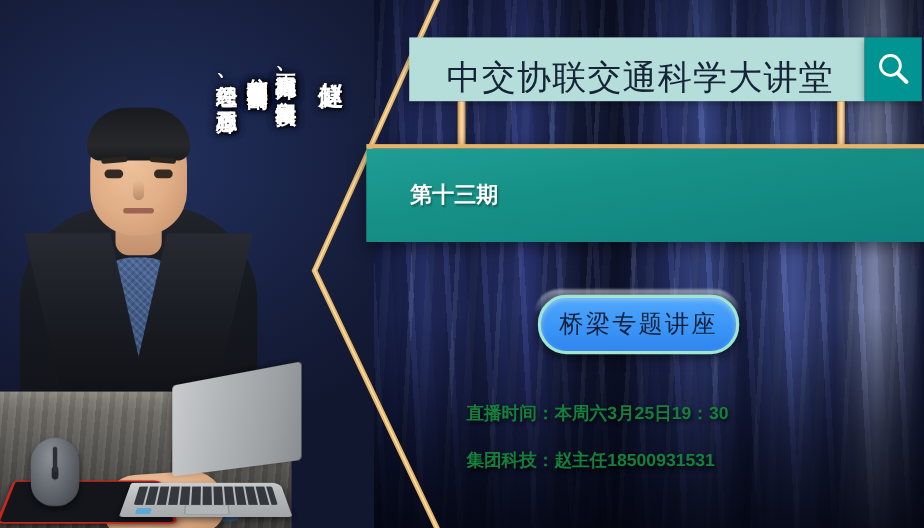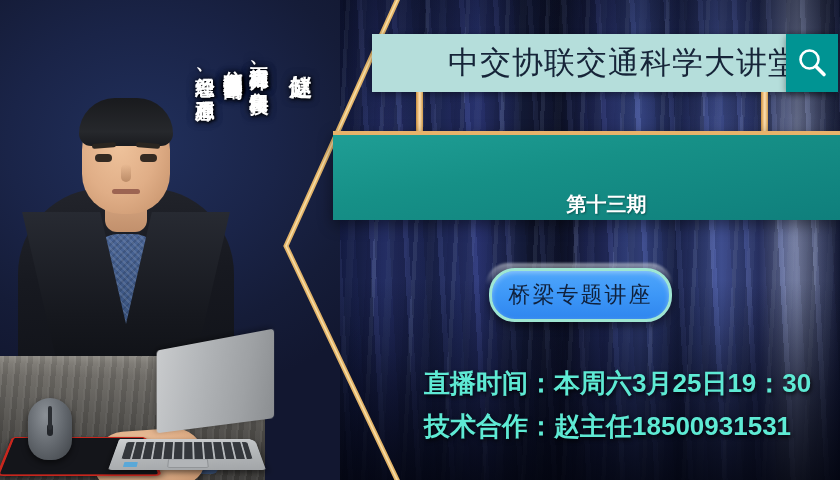--- a/index.html
+++ b/index.html
@@ -191,23 +191,22 @@
     background:radial-gradient(ellipse 120% 85% at 45% 50%,rgba(0,0,0,0) 35%,rgba(2,4,14,.55) 78%,rgba(1,2,9,.85) 100%);
   }
   #bottom-dark{
     position:absolute;left:0;right:0;bottom:0;height:200px;
     background:linear-gradient(180deg,rgba(4,7,22,0) 0%,rgba(4,7,22,.55) 55%,rgba(2,4,14,.82) 100%);
   }
 
   
   #header-banner{
     position:absolute;left:372px;top:34px;width:414px;height:58px;
-    background:#b5dedb;display:flex;align-items:center;
+    background:#b5dedb;display:flex;align-items:flex-end;
     box-shadow:0 2px 7px rgba(0,0,0,.4);
-    padding-left:42px;
   }
   #header-title{
     flex:1;text-align:center;color:#162438;font-size:31px;letter-spacing:1px;
     font-family:"DejaVu Sans","Liberation Sans",sans-serif;
     padding-left:6px;
   }
   #search-box{
     position:absolute;left:786px;top:34px;width:52px;height:58px;
     background:#009493;display:flex;align-items:center;justify-content:center;
     box-shadow:0 2px 7px rgba(0,0,0,.4);
@@ -220,21 +219,21 @@
   }
   #hanger-left{left:416px;top:92px;height:40px;}
   #hanger-right{left:761px;top:92px;height:40px;}
 
   
   #title-board{
     position:absolute;left:333px;top:131px;width:507px;height:85px;
     background:linear-gradient(170deg,#1f9e95 0%,#169087 40%,#0f7f7c 100%);
     border-top:4px solid #e7b26a;
     box-shadow:0 5px 14px rgba(0,0,0,.45);
-    display:flex;flex-direction:row;justify-content:center;align-items:flex-end;
+    display:flex;flex-direction:column;justify-content:center;
   }
   #board-issue{
     color:#ffffff;font-size:20px;font-weight:bold;margin:2px 0 2px 40px;
     text-shadow:1px 1px 2px rgba(0,0,0,.35);
   }
   #board-title{
     color:#111a2e;font-size:25px;font-weight:bold;text-align:center;letter-spacing:0px;
     font-family:"DejaVu Sans","Liberation Sans",sans-serif;
     text-shadow:0 1px 1px rgba(255,255,255,.18);
   }
@@ -253,21 +252,21 @@
   }
   #pill-shadow{
     position:absolute;left:486px;top:263px;width:186px;height:22px;
     border-radius:26px 26px 0 0;
     background:linear-gradient(180deg,rgba(200,205,215,.65),rgba(120,130,150,0));
     filter:blur(1px);
   }
 
   
   .info-line{
-    position:absolute;color:#5eead4;font-weight:bold;font-size:26px;
+    position:absolute;color:#15803d;font-weight:bold;font-size:16px;
     letter-spacing:0px;text-shadow:1px 2px 4px rgba(0,0,0,.85);
   }
   #info-time{left:424px;top:366px;}
   #info-contact{left:424px;top:409px;}
 </style>
 </head>
 <body>
 
 <div id="poster">
 
@@ -349,15 +348,15 @@
   <div id="title-board">
     <div id="board-issue">第十三期</div>
   </div>
 
   <div id="pill-shadow"></div>
   <div id="topic-pill">
     <span id="topic-pill-label">桥梁专题讲座</span>
   </div>
 
   <div class="info-line" id="info-time">直播时间：本周六3月25日19：30</div>
-  <div class="info-line" id="info-contact">技术合作：赵主任18500931531</div>
+  <div class="info-line" id="info-contact">集团科技：赵主任18500931531</div>
 
 </div>
 
 </body></html>

